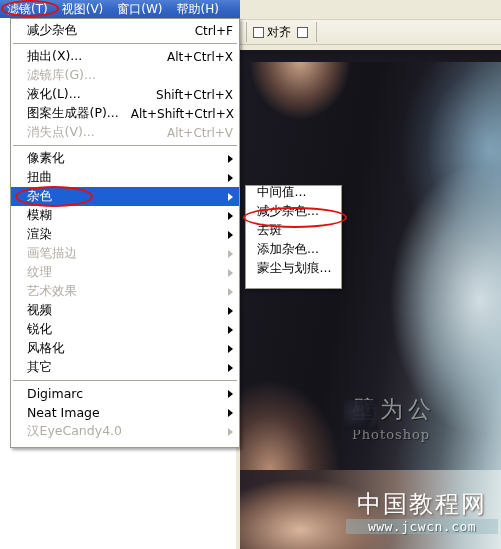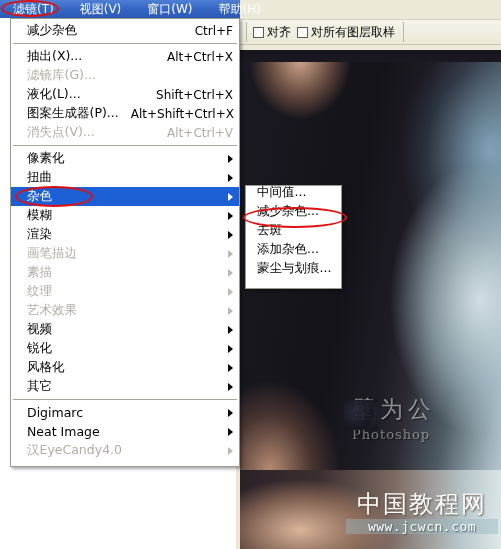--- a/index.html
+++ b/index.html
@@ -107,21 +107,21 @@
   
   #menubar {
     position: absolute; left: 0; top: 0; width: 240px; height: 18px;
     background: linear-gradient(180deg, #4f7fd4 0%, #3566c4 50%, #2d5ab8 100%);
     display: flex; align-items: center;
     z-index: 40;
   }
   .menubar-item {
     font-size: 12px;
     color: #ffffff;
-    padding: 0 13px;
+    padding: 0 7px;
     line-height: 18px;
     white-space: nowrap;
     font-family: "DejaVu Sans", sans-serif;
   }
   .menubar-item.active {
     position: relative;
   }
   #menubar-ellipse {
     position: absolute;
     left: 1px; top: 0px;
@@ -287,21 +287,20 @@
   <div id="toolbar">
     <div id="toolbar-row">
       <div class="tb-sep"></div>
       <div class="tb-check">
         <span class="tb-box"></span>
         <span>对齐</span>
       </div>
       <div style="width:6px"></div>
       <div class="tb-check">
         <span class="tb-box"></span>
-        <span>对所有图层取样</span>
       </div>
       <div class="tb-sep" style="margin-left:8px"></div>
     </div>
   </div>
 
   <div id="menubar">
       <div class="menubar-item active"><span>滤镜(T)</span></div>
       <div class="menubar-item"><span>视图(V)</span></div>
       <div class="menubar-item"><span>窗口(W)</span></div>
       <div class="menubar-item"><span>帮助(H)</span></div>
@@ -352,24 +351,20 @@
       </div>
       <div class="mi">
         <span class="lbl">渲染</span>
         <span class="arrow"></span>
       </div>
       <div class="mi disabled">
         <span class="lbl">画笔描边</span>
         <span class="arrow"></span>
       </div>
       <div class="mi disabled">
-        <span class="lbl">素描</span>
-        <span class="arrow"></span>
-      </div>
-      <div class="mi disabled">
         <span class="lbl">纹理</span>
         <span class="arrow"></span>
       </div>
       <div class="mi disabled">
         <span class="lbl">艺术效果</span>
         <span class="arrow"></span>
       </div>
       <div class="mi">
         <span class="lbl">视频</span>
         <span class="arrow"></span>

